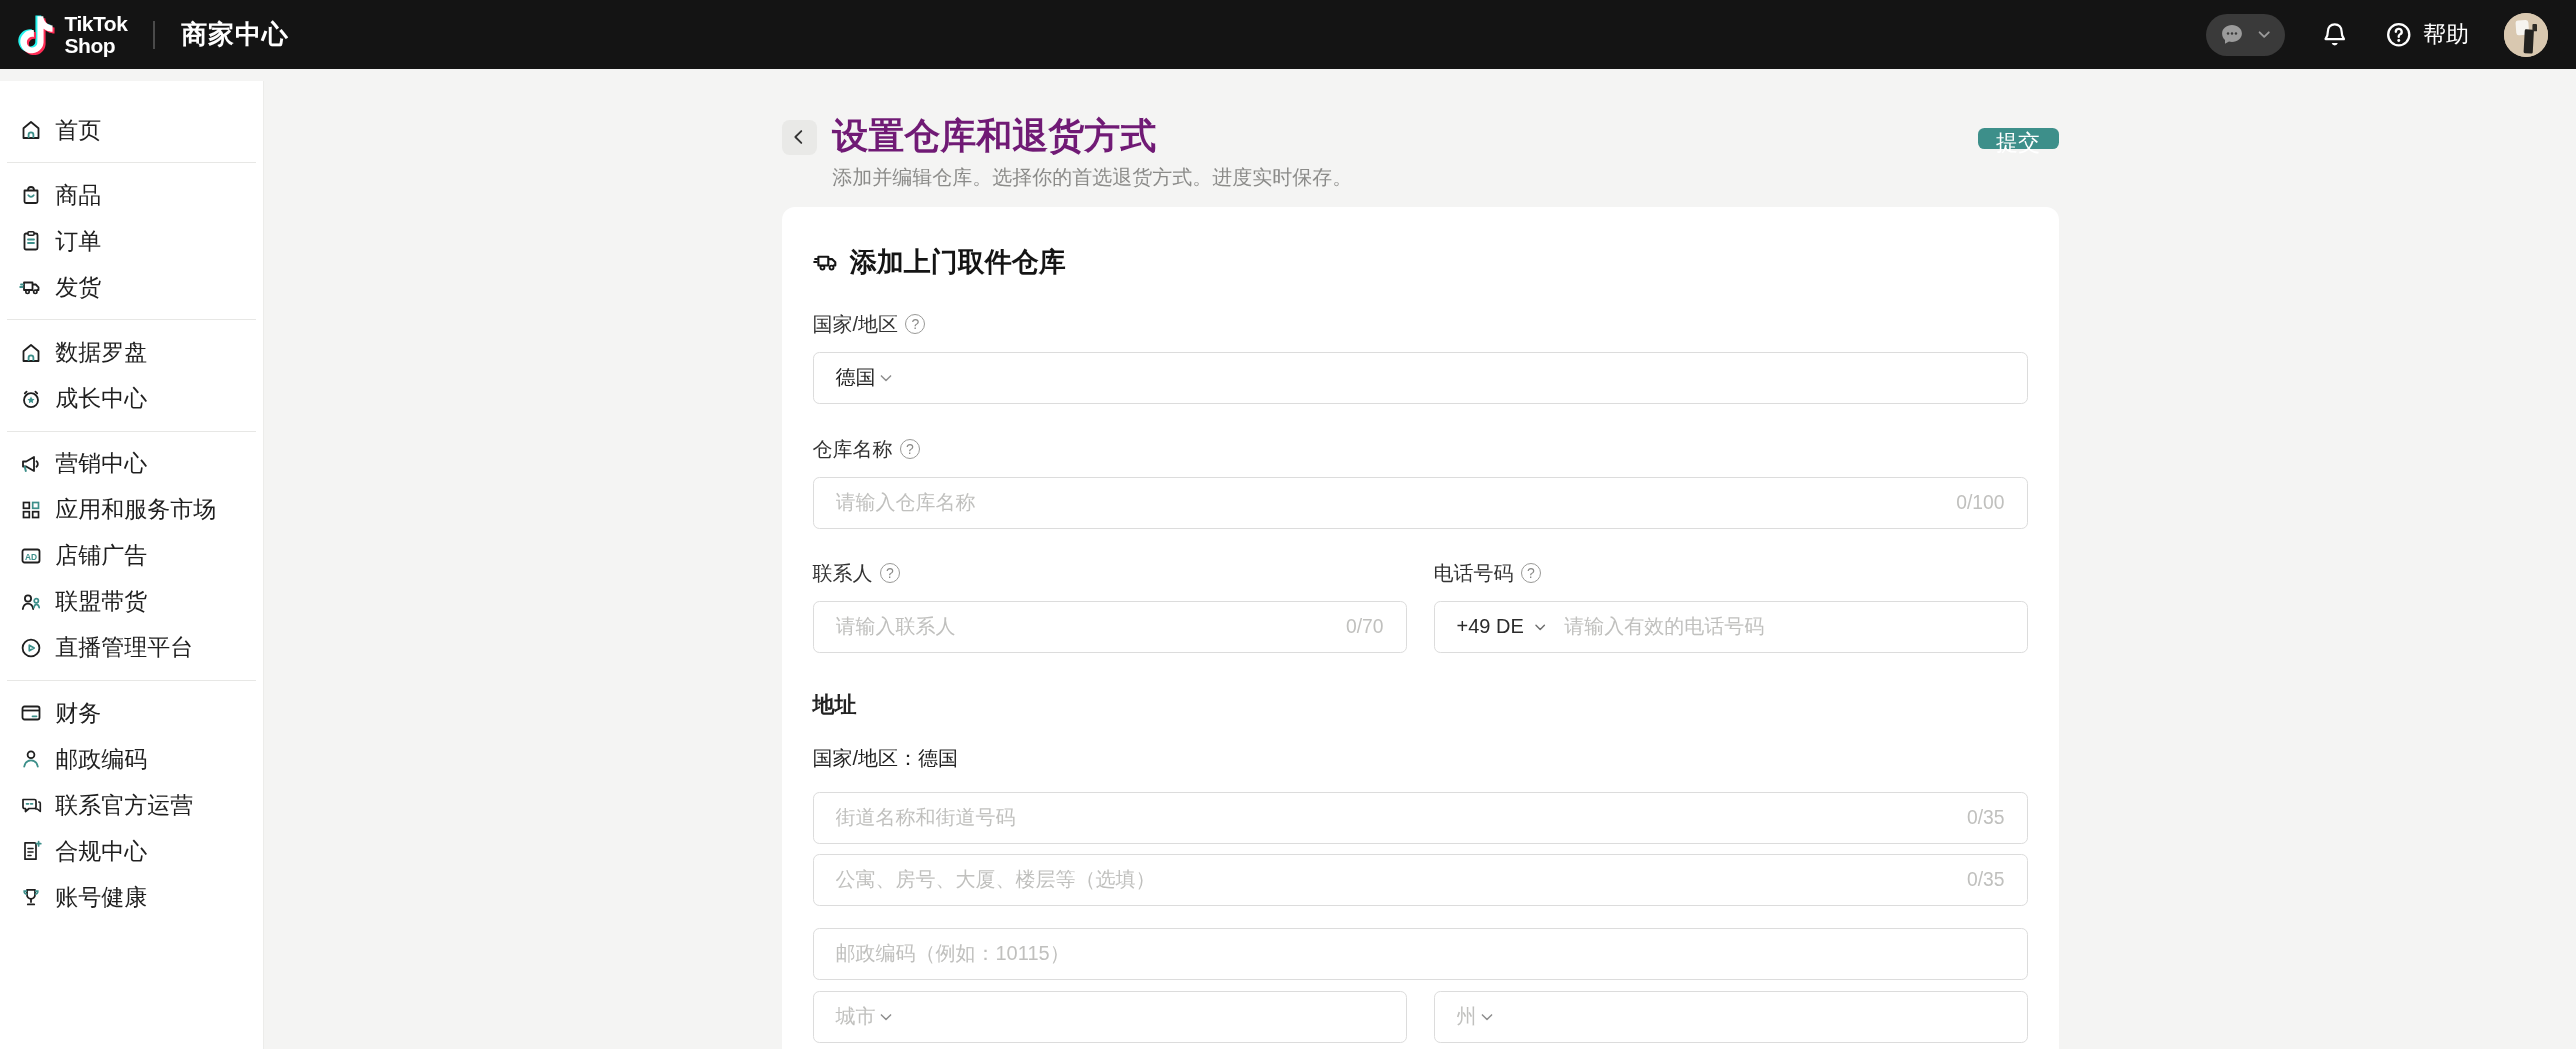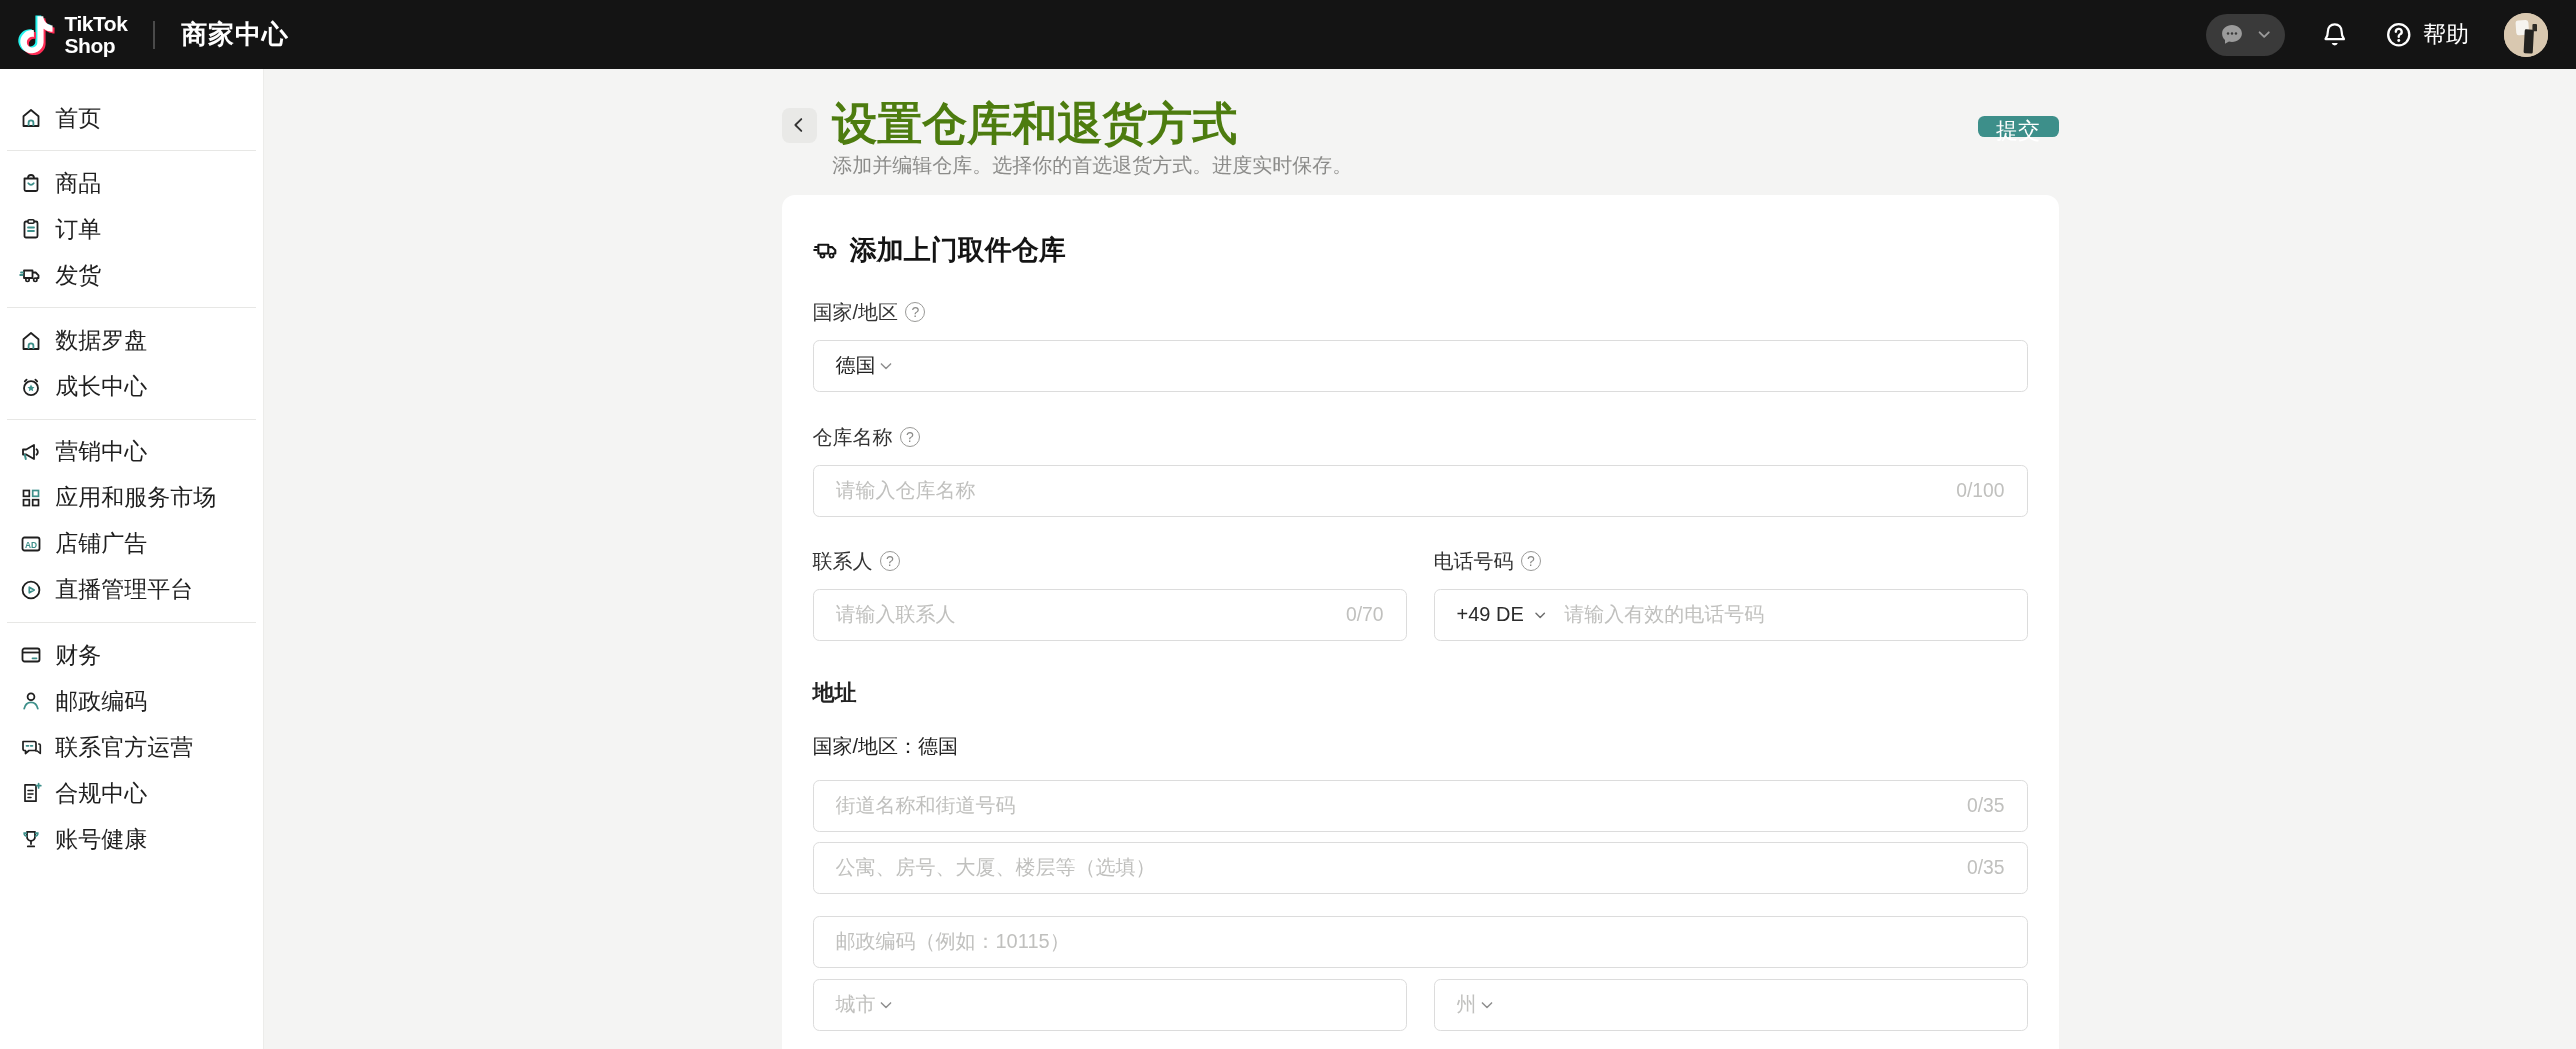--- a/index.html
+++ b/index.html
@@ -1,18 +1,18 @@
 <!DOCTYPE html>
 <html style="font-size:14.7px"><head>
 <meta charset="utf-8">
 <style>
   * { margin:0; padding:0; box-sizing:border-box; }
   html,body { width:2576px; height:1050px; }
   body { font-family:"Liberation Sans","DejaVu Sans",sans-serif; background:#f4f4f3; overflow:hidden; }
-  .page { width:2576px; height:1050px; display:flex; flex-direction:column; }
+  .page { width:2576px; height:1050px; display:flex; flex-direction:column;gap:12px; }
 
   
   .topbar { height:69px; background:#141414; display:flex; align-items:center; padding:0 28px 0 18.4px; flex:0 0 auto; }
   .brand { display:flex; align-items:center; gap:9.2px; }
   .brand-note { width:37px; height:41px; }
   .brand-text { color:#fff; font-weight:700; font-size:21px; line-height:22px; letter-spacing:-0.5px; }
   .tb-divider { width:1.8px; height:28px; background:#4a4a4a; margin:0 26px; }
   .app-title { color:#fff; font-size:26px; font-weight:600; letter-spacing:0.9px; }
   .tb-right { margin-left:auto; display:flex; align-items:center; gap:35px; }
   .lang-pill { background:#3a3a3a; border-radius:22px; height:42px; width:79px; display:flex; align-items:center; justify-content:center; gap:9.2px; cursor:pointer; }
@@ -27,21 +27,21 @@
   .side-item svg { flex:0 0 auto; }
   .side-divider { height:0.9px; background:#e7e7e5; margin:9.2px 7.4px; }
 
   .main { flex:1; overflow:hidden; }
   .content { width:1277px; margin:0 auto; padding-top:34px; }
 
   
   .page-header { display:flex; align-items:flex-start; }
   .back-btn { width:35px; height:35px; border-radius:7.4px; background:#e9e9e7; border:none; display:flex; align-items:center; justify-content:center; cursor:pointer; margin-right:15.7px; margin-top:4.6px; }
   .title-block { display:flex; flex-direction:column; gap:7.4px; }
-  .page-title { font-size:45px; font-weight:700; color:#4d7c0f; line-height:42px; }
+  .page-title { font-size:36px; font-weight:700; color:#701a75; line-height:42px; }
   .page-subtitle { font-size:20px; color:#8b8b89; line-height:26px; }
   .submit-btn { margin-left:auto; margin-top:13px; background:#3d8f8a; color:#fff; border:none; border-radius:6.4px; height:21px; padding:0 18.4px; font-size:22px; cursor:pointer; font-family:inherit; }
 
   
   .card { background:#fff; border-radius:13px; margin-top:16.6px; padding:37px 31px 38px; }
   .section-title { display:flex; align-items:center; gap:9.2px; font-size:27px; font-weight:700; color:#141414; margin-bottom:31px;text-align:center; }
   .field-label { display:flex; align-items:center; gap:7.4px; font-size:20px; color:#333; margin-bottom:14px; }
   .q-icon { width:20px; height:20px; border:1.4px solid #9a9a98; border-radius:50%; color:#8a8a88; font-size:14px; display:inline-flex; align-items:center; justify-content:center; }
   .box { height:52px; border:0.9px solid #dcdcdc; border-radius:6.4px; display:flex; align-items:center; padding:0 22px; background:#fff; }
   .box input { border:none; outline:none; flex:1; font-size:20px; color:#1f1f1f; font-family:inherit; background:transparent; min-width:0; }
@@ -192,20 +192,29 @@
       </div>
       <div class="side-item">
         <svg width="24" height="24" viewBox="0 0 24 24" style="font-size:25px">
             <rect x="3.5" y="5.5" width="17" height="13" rx="2" fill="none" stroke="#1f1f1f" stroke-width="1.8"></rect>
             <text x="12" y="15.5" text-anchor="middle" font-size="8.4" font-weight="bold" fill="#3d8f8a" font-family="Liberation Sans,sans-serif">AD</text>
           </svg>
         <span>店铺广告</span>
       </div>
       <div class="side-item">
         <svg width="24" height="24" viewBox="0 0 24 24">
+            <circle cx="9" cy="8.5" r="3.1" fill="none" stroke="#1f1f1f" stroke-width="1.8"></circle>
+            <path d="M3.8 19c.6-3.6 2.7-5.4 5.2-5.4s4.6 1.8 5.2 5.4" fill="none" stroke="#1f1f1f" stroke-width="1.8" stroke-linecap="round"></path>
+            <circle cx="17.3" cy="10.8" r="2.1" fill="none" stroke="#3d8f8a" stroke-width="1.7"></circle>
+            <path d="M14.9 17.6c.4-2.1 1.4-3.2 2.6-3.2s2.3 1.1 2.7 3.2" fill="none" stroke="#3d8f8a" stroke-width="1.7" stroke-linecap="round"></path>
+          </svg>
+        <span>联盟带货</span>
+      </div>
+      <div class="side-item">
+        <svg width="24" height="24" viewBox="0 0 24 24">
             <circle cx="12" cy="12" r="8.4" fill="none" stroke="#1f1f1f" stroke-width="1.8"></circle>
             <path d="M10.3 9.2 15.2 12l-4.9 2.8z" fill="none" stroke="#3d8f8a" stroke-width="1.7" stroke-linejoin="round"></path>
           </svg>
         <span>直播管理平台</span>
       </div>
       <div class="side-divider"></div>
 
       <div class="side-item">
         <svg width="24" height="24" viewBox="0 0 24 24">
             <rect x="3.5" y="5.5" width="17" height="13" rx="2" fill="none" stroke="#1f1f1f" stroke-width="1.8"></rect>

